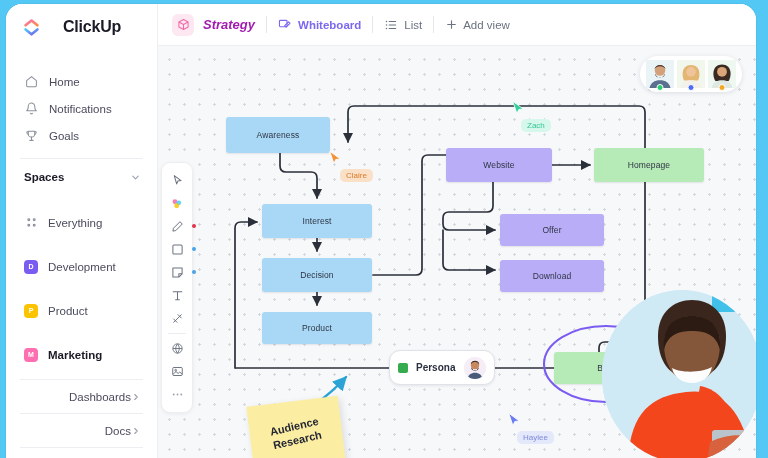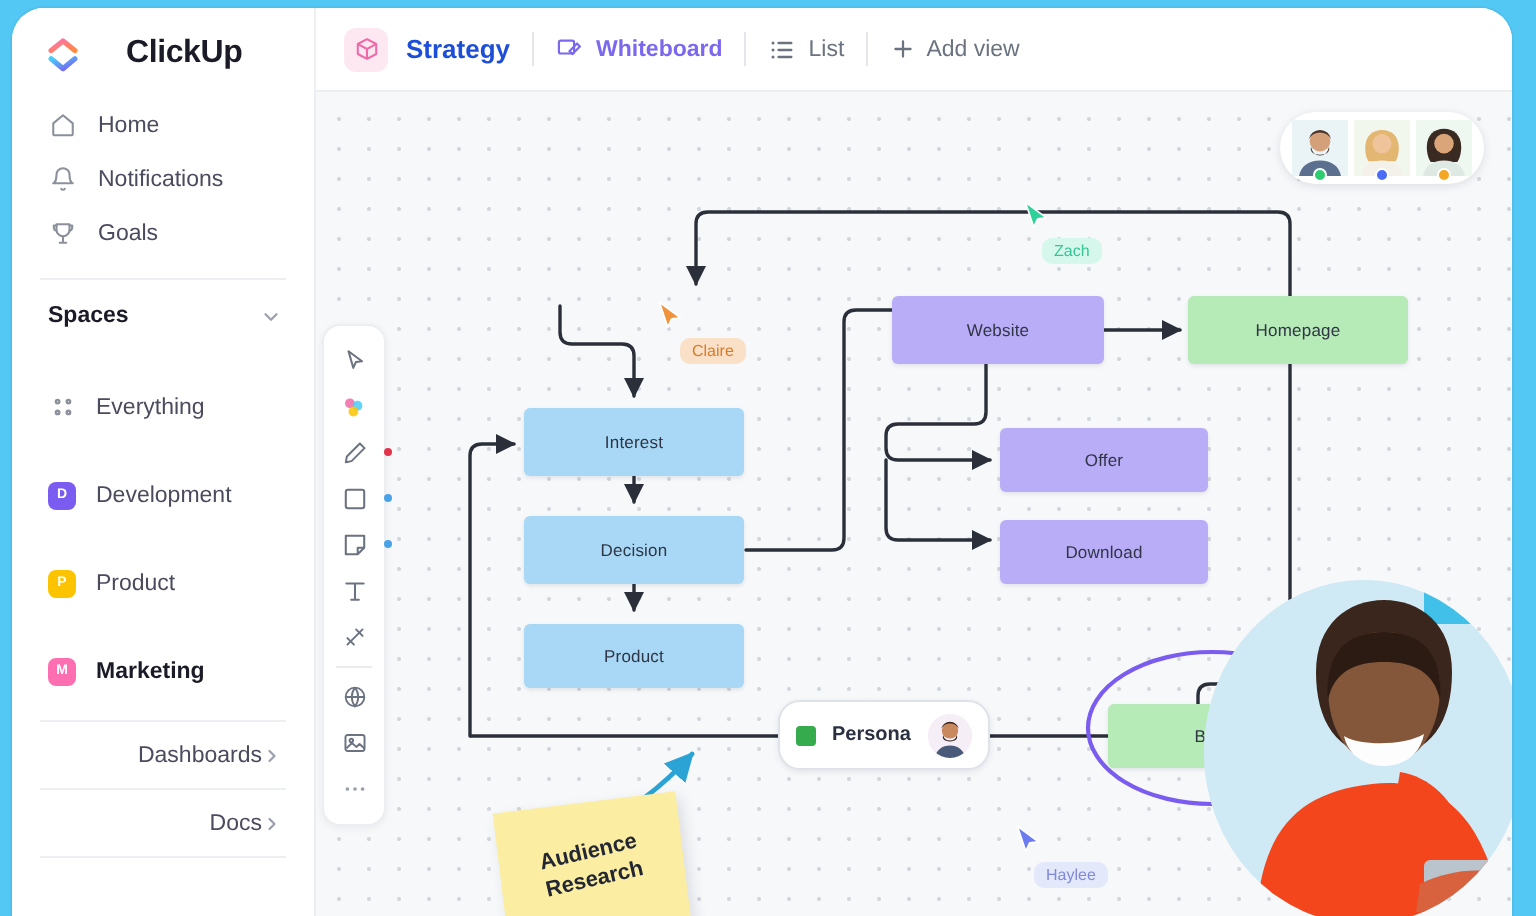--- a/index.html
+++ b/index.html
@@ -17,21 +17,21 @@
   }
   
   #sidebar{
     position:absolute; left:0; top:0; width:152px; height:454px;
     background:#ffffff; border-right:1px solid #eceef1; padding:14px 0 0 0;
     z-index:5;
   }
   .brand{ display:flex; align-items:flex-start; gap:22px; padding:0 0 0 16px; height:30px;}
   .brand-logo{ width:19px;height:19px; position:relative; }
   .brand-name{ font-size:16px; font-weight:700; color:#1b1b28; letter-spacing:-.2px;}
-  .nav-list{ margin-top:1px; }
+  .nav-list{ margin-top:20px; }
   .nav-item{
     display:flex; align-items:center; gap:11px; height:27px; padding:0 0 0 18px;
     font-size:11.5px; color:#4b4b5e; cursor:pointer;
   }
   .nav-ico{ width:14px;height:14px;display:flex;align-items:center;justify-content:center;flex:0 0 14px;}
   .sec-divider{ height:1px;background:#eceef1;margin:9px 14px 0 14px;}
   .sec-head{
     display:flex;align-items:center;justify-content:space-between;
     padding:0 16px 0 18px;height:30px;margin-top:3px;
     font-size:11.5px;font-weight:700;color:#1b1b28;cursor:pointer;
@@ -55,21 +55,21 @@
   #topbar{
     position:absolute; left:152px; top:0; right:0; height:42px;
     background:#fff; display:flex; align-items:center; gap:0; padding-left:14px;
     border-bottom:1px solid #eceef1; z-index:4;
   }
   .tb-proj{ display:flex;align-items:center;gap:9px; }
   .proj-ico{
     width:22px;height:22px;border-radius:6px;background:#fde7f1;
     display:flex;align-items:center;justify-content:center;
   }
-  .proj-name{ font-size:13px;font-weight:700;color:#1d4ed8; }
+  .proj-name{ font-size:13px;font-weight:700;color:#a21caf;font-style:italic; }
   .tb-sep{ width:1px;height:17px;background:#e4e6ea;margin:0 11px; }
   .tb-tab{ display:flex;align-items:center;gap:6px;font-size:11.5px;color:#6b7280;cursor:pointer; }
   .tb-tab.active{ color:#7b68ee;font-weight:600; }
   .tb-add{ display:flex;align-items:center;gap:5px;font-size:11.5px;color:#6b7280;cursor:pointer; }
   
   #canvas{
     position:absolute;left:152px;top:42px;right:0;bottom:0;
     background-color:#f7f8fa;
     background-image:radial-gradient(#d3d7de 1px, transparent 1.1px);
     background-size:15px 15px; background-position:4px 6px;
@@ -422,20 +422,23 @@
       </div>
       <div class="tool">
         <svg width="13" height="13" viewBox="0 0 24 24" fill="#9aa0ab">
             <circle cx="5" cy="12" r="1.7"></circle>
             <circle cx="12" cy="12" r="1.7"></circle>
             <circle cx="19" cy="12" r="1.7"></circle>
           </svg>
       </div>
     </div>
 
+    <div class="node n-blue" style="left:68px;top:71px;width:104px;height:36px">
+        <span>Awareness</span>
+      </div>
     <div class="node n-blue" style="left:104px;top:158px;width:110px;height:34px">
         <span>Interest</span>
       </div>
     <div class="node n-blue" style="left:104px;top:212px;width:110px;height:34px">
         <span>Decision</span>
       </div>
     <div class="node n-blue" style="left:104px;top:266px;width:110px;height:32px">
         <span>Product</span>
       </div>
     <div class="node n-purple" style="left:288px;top:102px;width:106px;height:34px">

